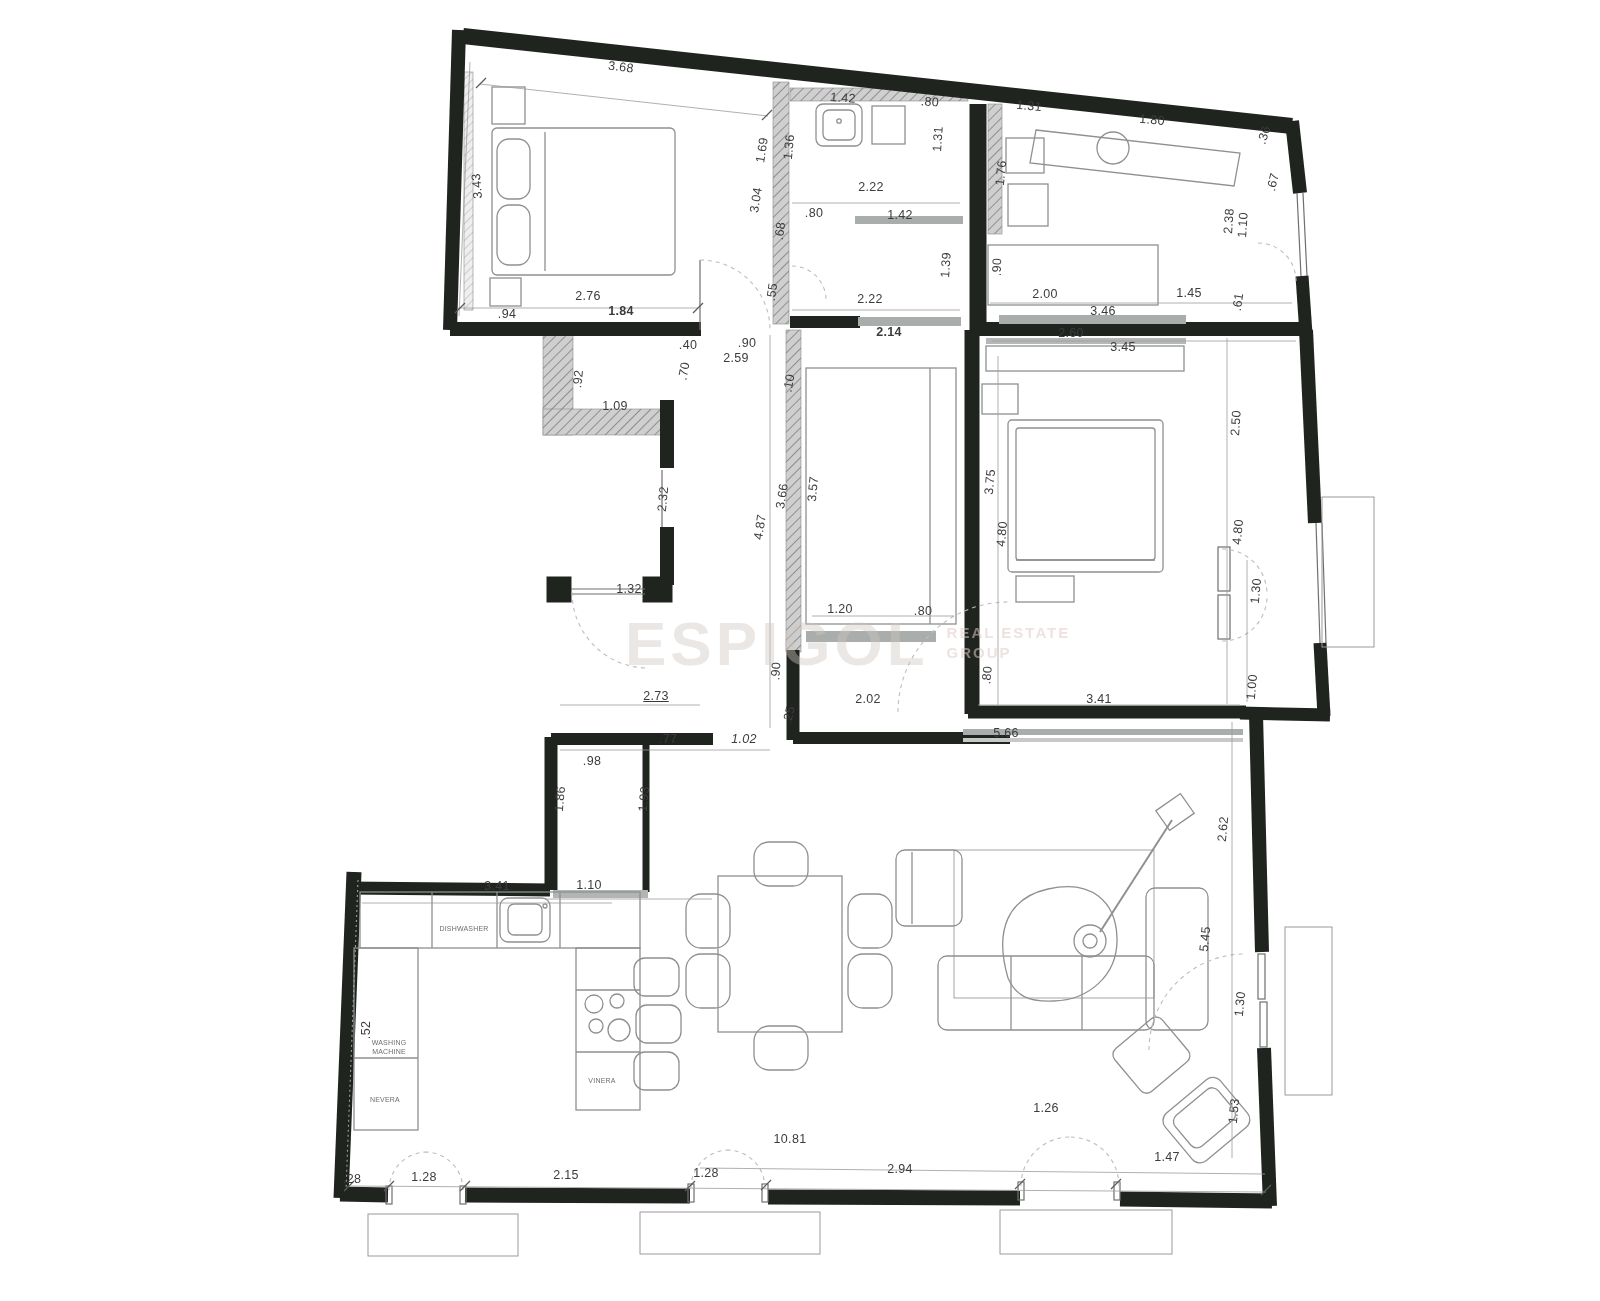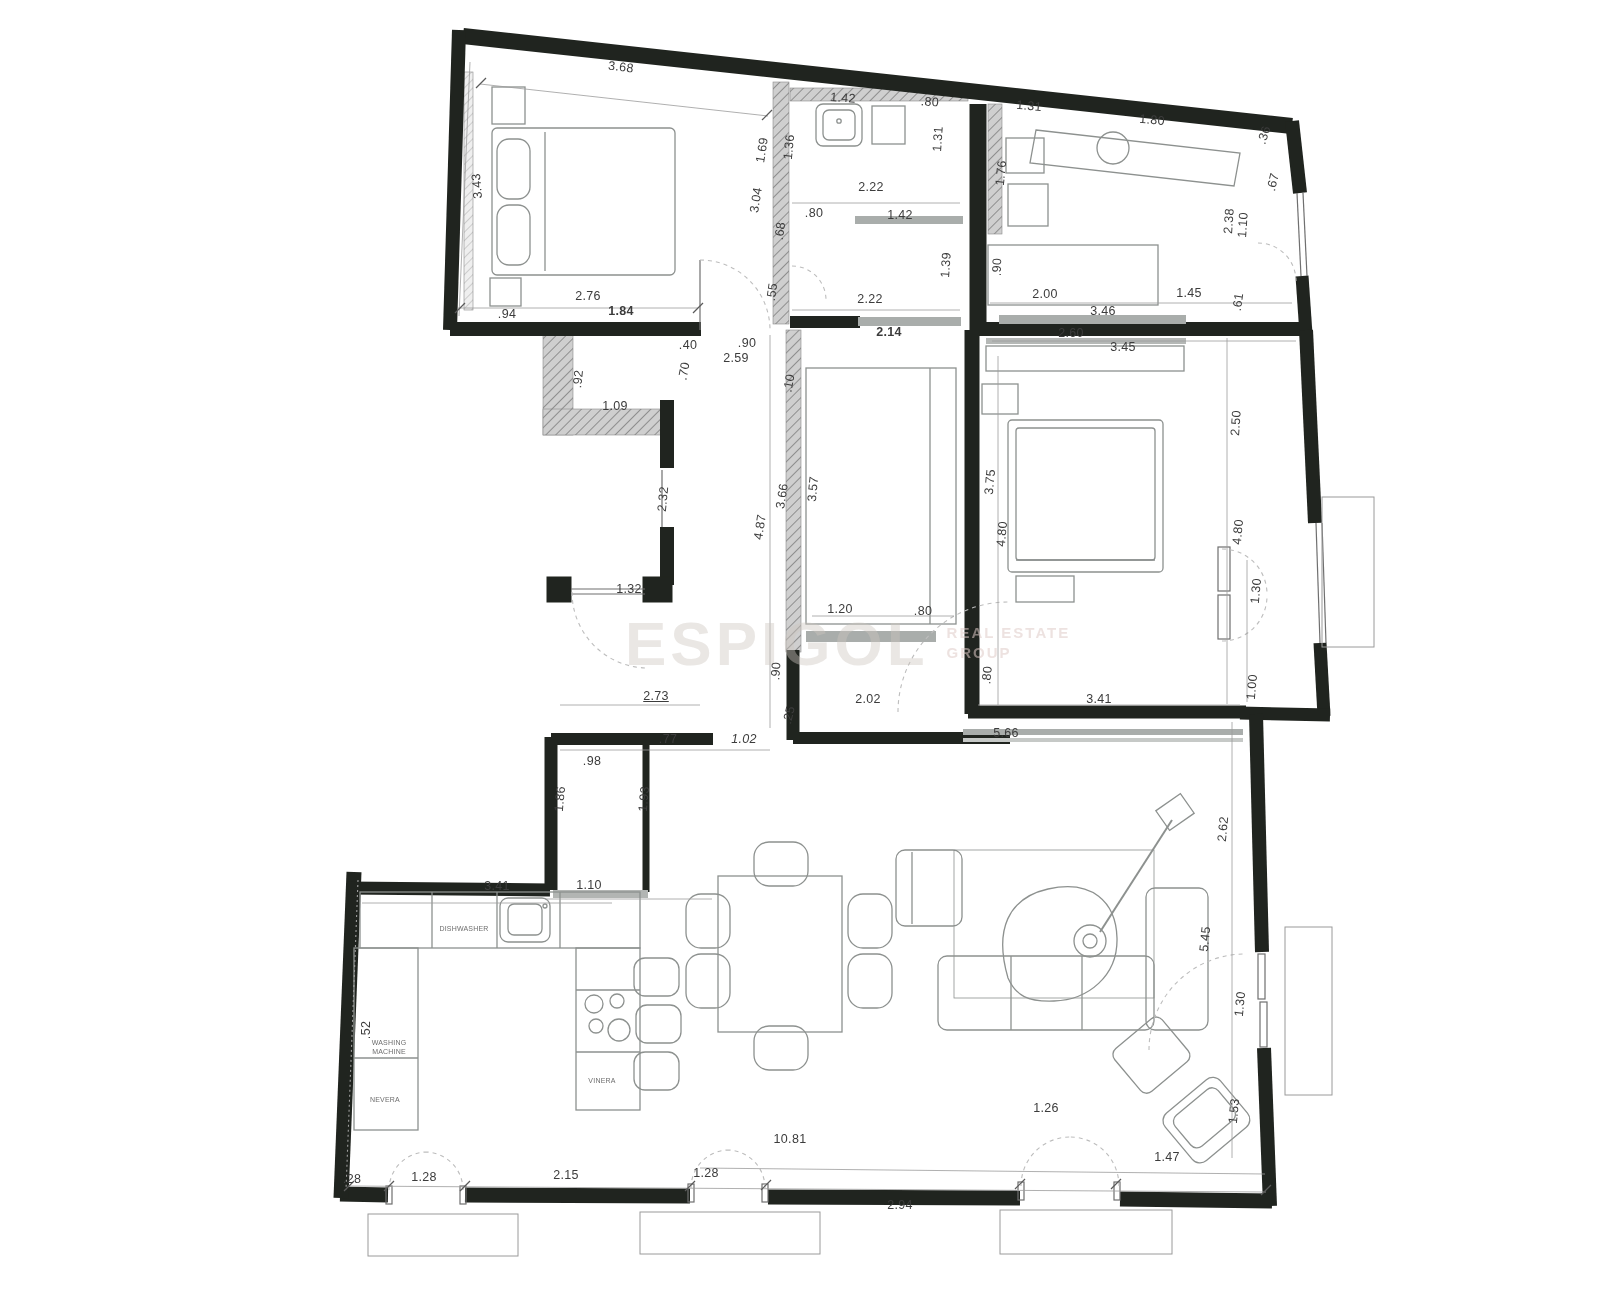--- a/index.html
+++ b/index.html
@@ -329,21 +329,21 @@
       <span class="dim" style="left: 1223px; top: 829px; transform: translate(-50%, -50%) rotate(-84deg);">2.62</span>
       <span class="dim" style="left: 1205px; top: 939px; transform: translate(-50%, -50%) rotate(-84deg);">5.45</span>
       <span class="dim" style="left: 1240px; top: 1004px; transform: translate(-50%, -50%) rotate(-84deg);">1.30</span>
       <span class="dim" style="left: 1234px; top: 1111px; transform: translate(-50%, -50%) rotate(-84deg);">1.53</span>
       <span class="dim" style="left: 790px; top: 1139px; transform: translate(-50%, -50%) rotate(0deg);">10.81</span>
       <span class="dim" style="left: 366px; top: 1030px; transform: translate(-50%, -50%) rotate(-90deg);">.52</span>
       <span class="dim" style="left: 352px; top: 1179px; transform: translate(-50%, -50%) rotate(0deg);">.28</span>
       <span class="dim" style="left: 424px; top: 1177px; transform: translate(-50%, -50%) rotate(0deg);">1.28</span>
       <span class="dim" style="left: 566px; top: 1175px; transform: translate(-50%, -50%) rotate(0deg);">2.15</span>
       <span class="dim" style="left: 706px; top: 1173px; transform: translate(-50%, -50%) rotate(0deg);">1.28</span>
-      <span class="dim" style="left: 900px; top: 1169px; transform: translate(-50%, -50%) rotate(0deg); margin-top: 36px;">2.94</span>
+      <span class="dim" style="left: 900px; top: 1169px; transform: translate(-50%, -50%) rotate(0deg);">2.94</span>
       <span class="dim" style="left: 1046px; top: 1108px; transform: translate(-50%, -50%) rotate(0deg);">1.26</span>
       <span class="dim" style="left: 1167px; top: 1157px; transform: translate(-50%, -50%) rotate(0deg);">1.47</span>
       <span class="lbl" style="left: 464px; top: 928px; transform: translate(-50%, -50%) rotate(0deg);">DISHWASHER</span>
       <span class="lbl" style="left: 602px; top: 1080px; transform: translate(-50%, -50%) rotate(0deg);">VINERA</span>
       <span class="lbl" style="left: 385px; top: 1099px; transform: translate(-50%, -50%) rotate(0deg);">NEVERA</span>
       <span class="lbl" style="left: 389px; top: 1042px; transform: translate(-50%, -50%) rotate(0deg);">WASHING</span>
       <span class="lbl" style="left: 389px; top: 1051px; transform: translate(-50%, -50%) rotate(0deg);">MACHINE</span>
     </div>
 
 </div>

